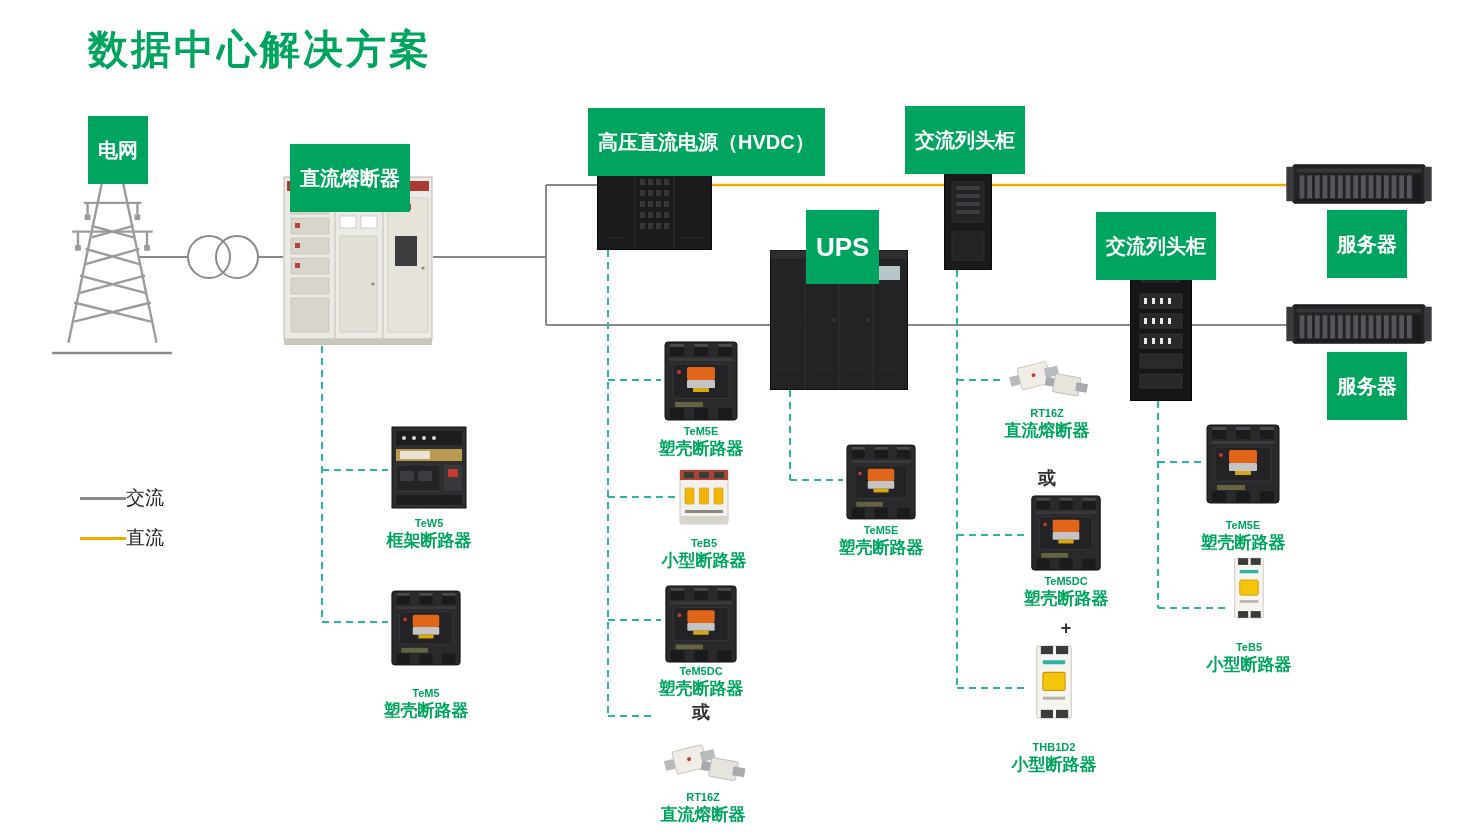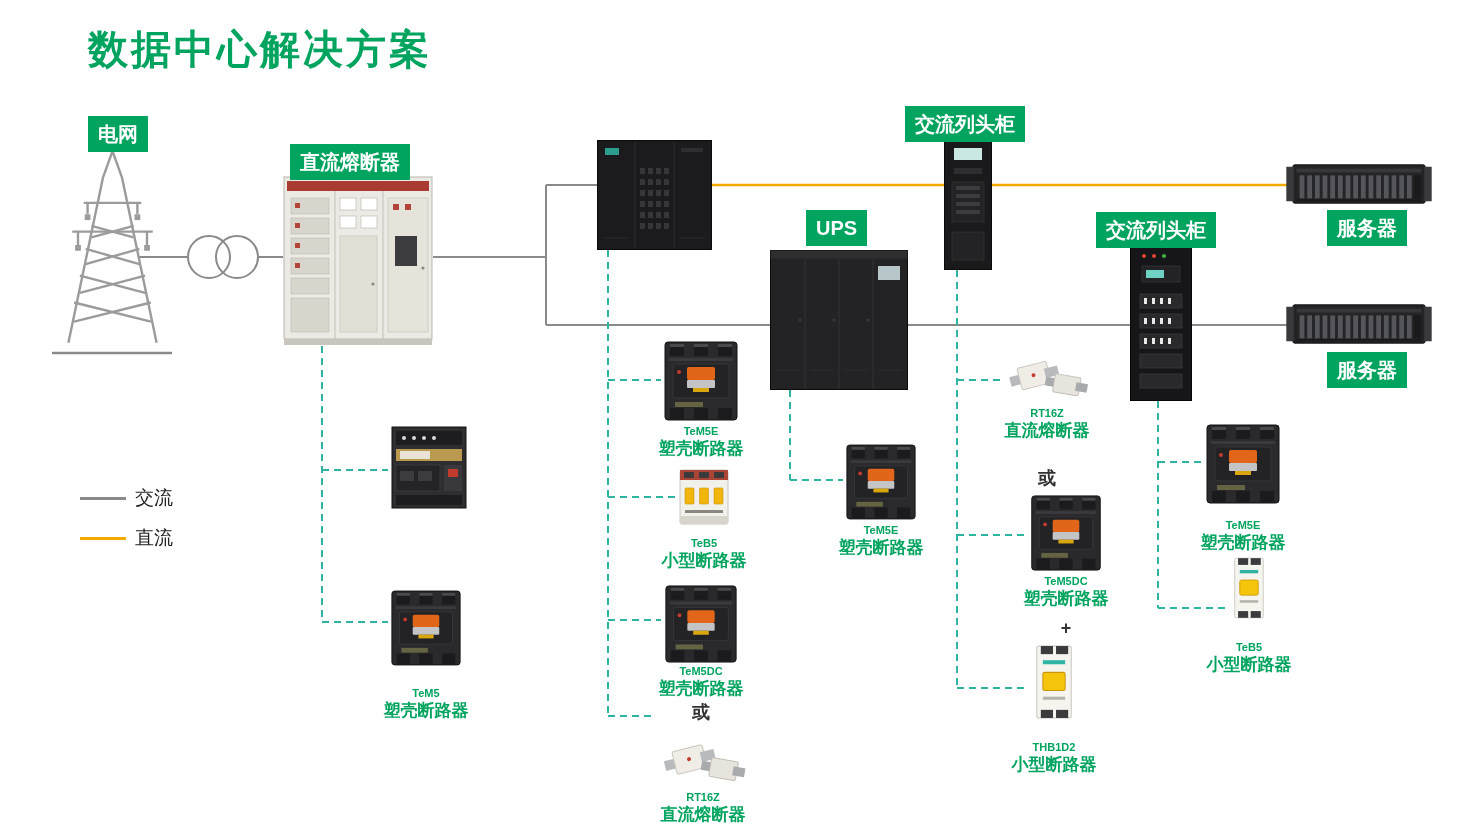--- a/index.html
+++ b/index.html
@@ -3,32 +3,32 @@
 <meta charset="utf-8">
 <style>
   * { margin:0; padding:0; box-sizing:border-box; }
   html,body { background:#ffffff; }
   body { font-family:"Liberation Sans","DejaVu Sans",sans-serif; }
   .canvas { position:relative; width:1478px; height:832px; background:#fff; overflow:hidden; }
   .lines { position:absolute; left:0; top:0; z-index:1; }
   .title { position:absolute; left:88px; top:22px; font-size:40px; font-weight:bold;
            color:#00A45F; z-index:3; letter-spacing:3px; }
   .chip { position:absolute; z-index:3; background:#00A45F; color:#fff; font-weight:bold;
-          font-size:20px; line-height:1; padding:8px 10px; white-space:nowrap; }
-  .chip.big { font-size:20px; }
+          font-size:20px; line-height:1; padding:24px 10px; white-space:nowrap; }
+  .chip.big { font-size:26px; }
   .art { position:absolute; z-index:2; }
   .art svg { display:block; width:100%; height:100%; }
   .prod-label { position:absolute; z-index:3; width:150px; text-align:center;
                 color:#00A45F; font-weight:bold; line-height:1.3; }
   .prod-label .pname { font-size:11px; }
   .prod-label .ptype { font-size:17px; }
   .joiner { position:absolute; z-index:3; width:150px; text-align:center; color:#333;
             font-weight:bold; font-size:18px; }
   .legend { position:absolute; left:80px; top:478px; z-index:3; }
-  .legend-row { display:flex; align-items:center; gap:9px; height:40px;
+  .legend-row { display:flex; align-items:center; gap:0; height:40px;
                 font-size:19px; color:#222; }
   .legend-line { width:46px; height:0; border-top:3px solid #8A8A8A; }
   .legend-line.dc { border-top-color:#F2A900; }
 </style>
 </head>
 <body>
 
 <svg width="0" height="0" style="position:absolute" aria-hidden="true">
   <defs>
     <symbol id="sym-tower" viewBox="0 0 120 220">
@@ -344,20 +344,21 @@
       <path d="M1158 401 V608"></path>
       <path d="M1158 462 H1203"></path>
       <path d="M1158 608 H1226"></path>
     </g>
   </svg>
 
   <h1 class="title">数据中心解决方案</h1>
 
   <div class="chip" style="left:88px;top:116px">电网</div>
   <div class="chip" style="left:290px;top:144px">直流熔断器</div>
+  <div class="chip" style="left:588px;top:108px">高压直流电源（HVDC）</div>
   <div class="chip" style="left:905px;top:106px">交流列头柜</div>
   <div class="chip big" style="left:806px;top:210px">UPS</div>
   <div class="chip" style="left:1096px;top:212px">交流列头柜</div>
   <div class="chip" style="left:1327px;top:210px">服务器</div>
   <div class="chip" style="left:1327px;top:352px">服务器</div>
 
   <div class="art" style="left:55px;top:136px;width:115px;height:218px">
       <svg viewBox="0 0 120 220">
         <use href="#sym-tower"></use>
       </svg>
@@ -452,20 +453,24 @@
       <svg viewBox="0 0 76 82">
         <use href="#sym-mccb"></use>
       </svg>
     </div>
   <div class="art" style="left:1228px;top:556px;width:42px;height:64px">
       <svg viewBox="0 0 50 75">
         <use href="#sym-mcb1"></use>
       </svg>
     </div>
 
+  <div class="prod-label" style="left:354px;top:516px">
+    <div class="pname">TeW5</div>
+    <div class="ptype">框架断路器</div>
+  </div>
   <div class="prod-label" style="left:351px;top:686px">
     <div class="pname">TeM5</div>
     <div class="ptype">塑壳断路器</div>
   </div>
   <div class="prod-label" style="left:626px;top:424px">
     <div class="pname">TeM5E</div>
     <div class="ptype">塑壳断路器</div>
   </div>
   <div class="prod-label" style="left:629px;top:536px">
     <div class="pname">TeB5</div>

